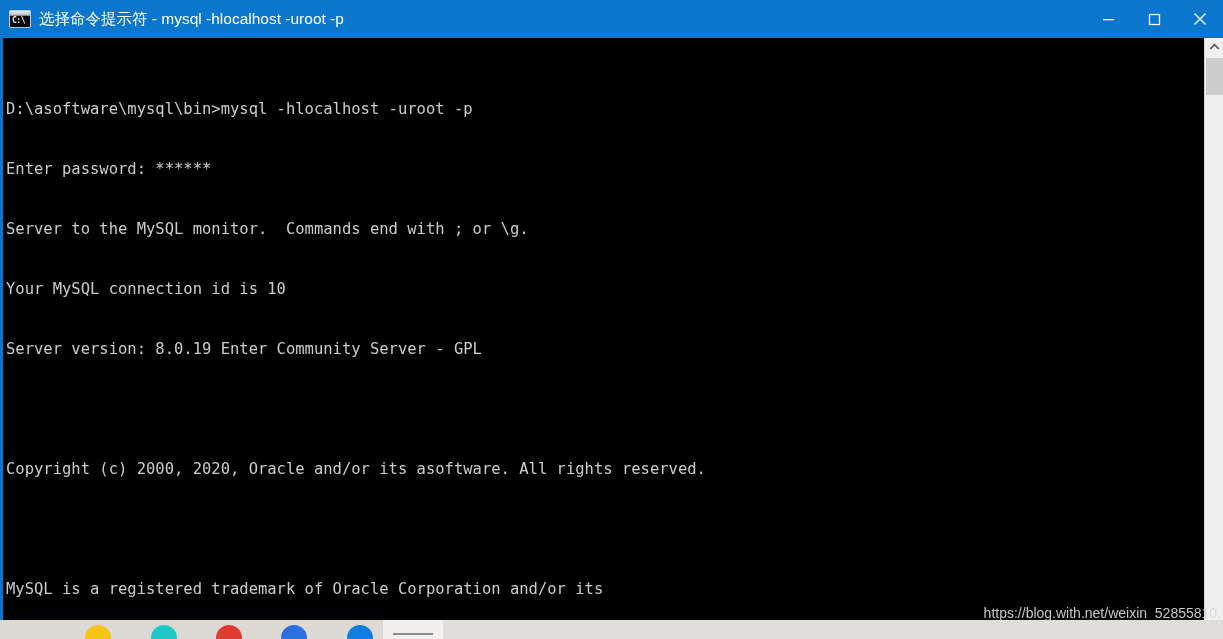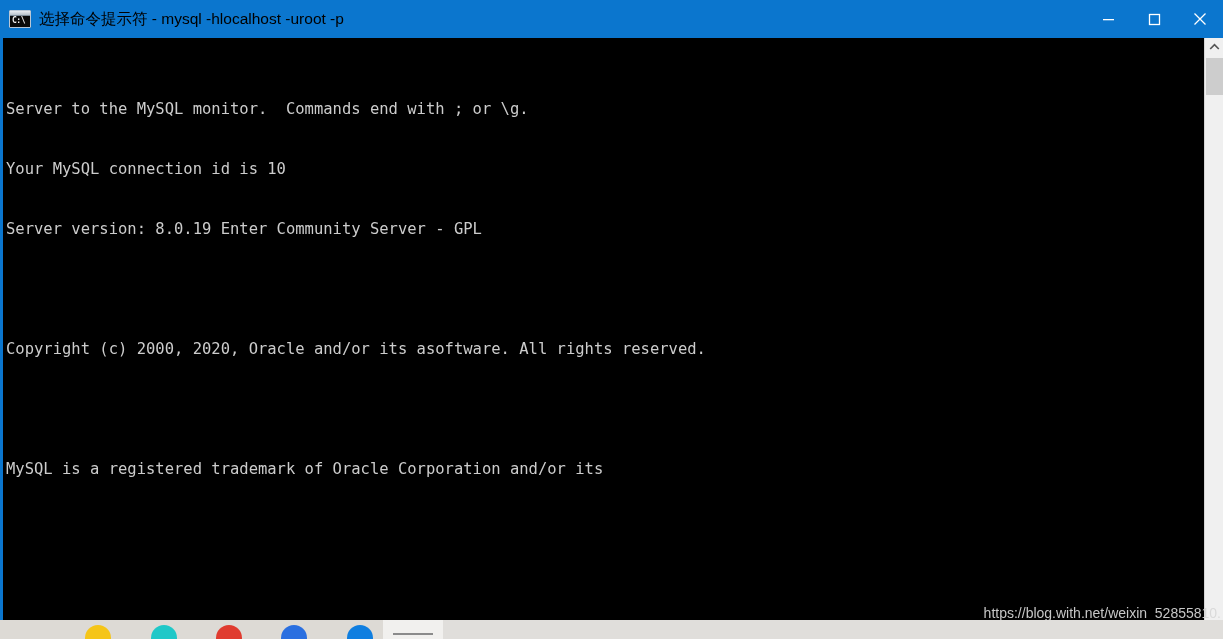--- a/index.html
+++ b/index.html
@@ -71,21 +71,21 @@
     left: 2px;
     top: 5px;
     color: #f2f2f2;
     font-family: "DejaVu Sans Mono", monospace;
     font-size: 8px;
     line-height: 9px;
     letter-spacing: -0.5px;
     font-weight: bold;
   }
   #title-text {
-    color: #000000;
+    color: #ffffff;
     font-size: 15.5px;
     line-height: 38px;
     white-space: nowrap;
     font-family: "Liberation Sans", sans-serif;
   }
   #window-controls {
     position: absolute;
     right: 0;
     top: 0;
     height: 38px;
@@ -232,20 +232,22 @@
       </div>
       <div class="win-btn">
         <svg width="14" height="14" viewBox="0 0 14 14">
           <path d="M1.5 1.5 L12.5 12.5 M12.5 1.5 L1.5 12.5" stroke="#ffffff" stroke-width="1.3" fill="none"></path>
         </svg>
       </div>
     </div>
   </div>
 
   <div id="terminal">
+    <div class="line">D:\asoftware\mysql\bin&gt;mysql -hlocalhost -uroot -p</div>
+    <div class="line">Enter password: ******</div>
     <div class="line">Server to the MySQL monitor.  Commands end with ; or \g.</div>
     <div class="line">Your MySQL connection id is 10</div>
     <div class="line">Server version: 8.0.19 Enter Community Server - GPL</div>
     <div class="line"></div>
     <div class="line">Copyright (c) 2000, 2020, Oracle and/or its asoftware. All rights reserved.</div>
     <div class="line"></div>
     <div class="line">MySQL is a registered trademark of Oracle Corporation and/or its</div>
     
     
     

